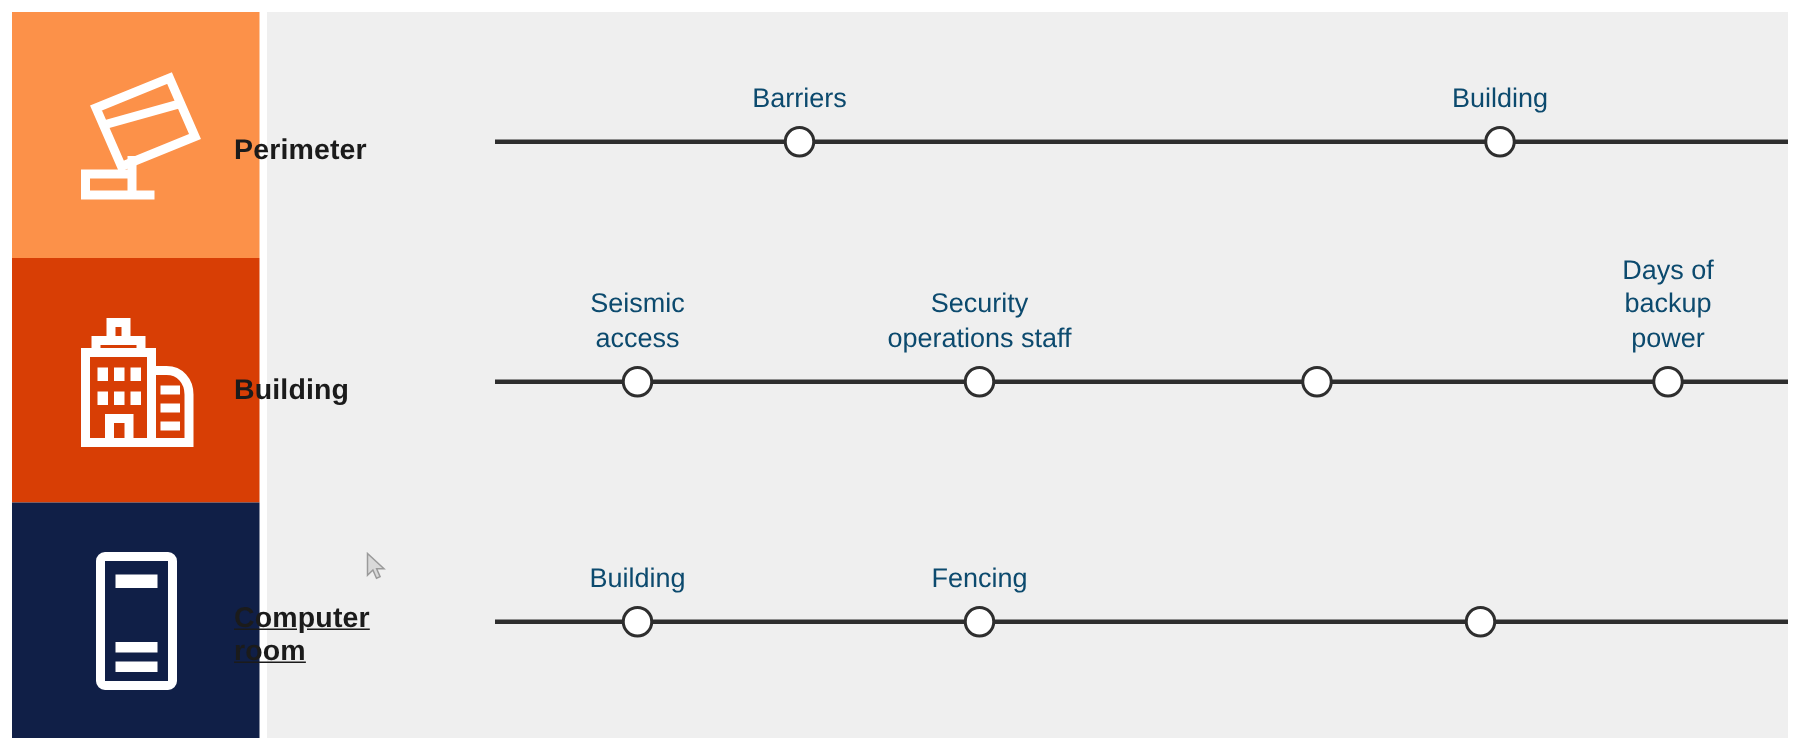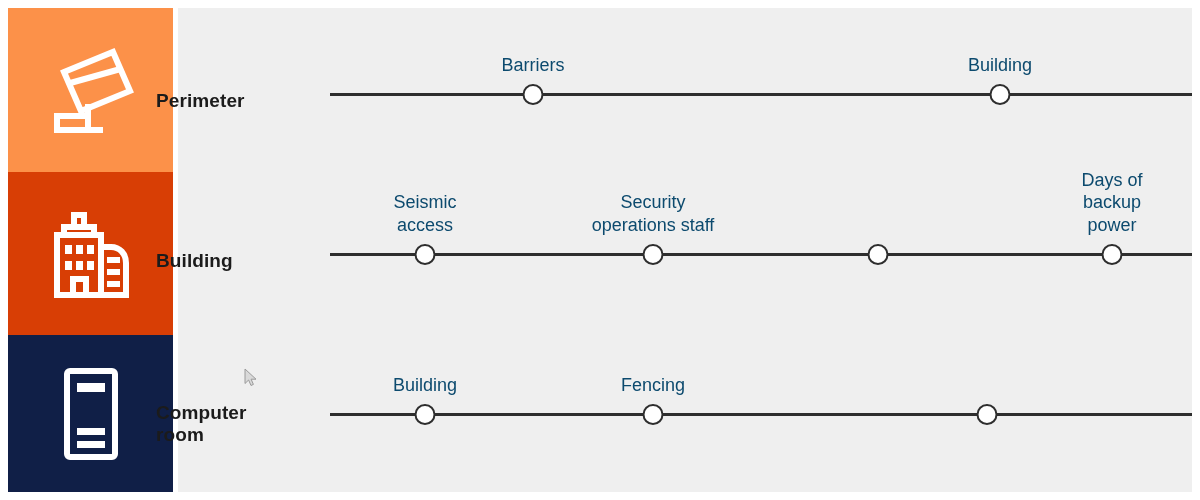--- a/index.html
+++ b/index.html
@@ -69,21 +69,21 @@
     text-align: left;
     left: -22px;
     font-size: 19px;
     font-weight: bold;
     color: #1b1b1b;
     line-height: 1.18;
     letter-spacing: 0.1px;
   }
   .row-0 .row-label { top: 82px; }
   .row-1 .row-label { top: 242px; }
-  .row-2 .row-label { top: 394px; }
+  .row-2 .row-label { top: 394px; text-decoration: underline; }
   
   .row .row-label { position: absolute; top: auto; }
   .row-0 > .row-label { top: 82px; }
   .row-1 > .row-label { top: 82px; }
   .row-2 > .row-label { top: 74px; }
 
   
   .axis {
     position: absolute;
     left: 152px;            

